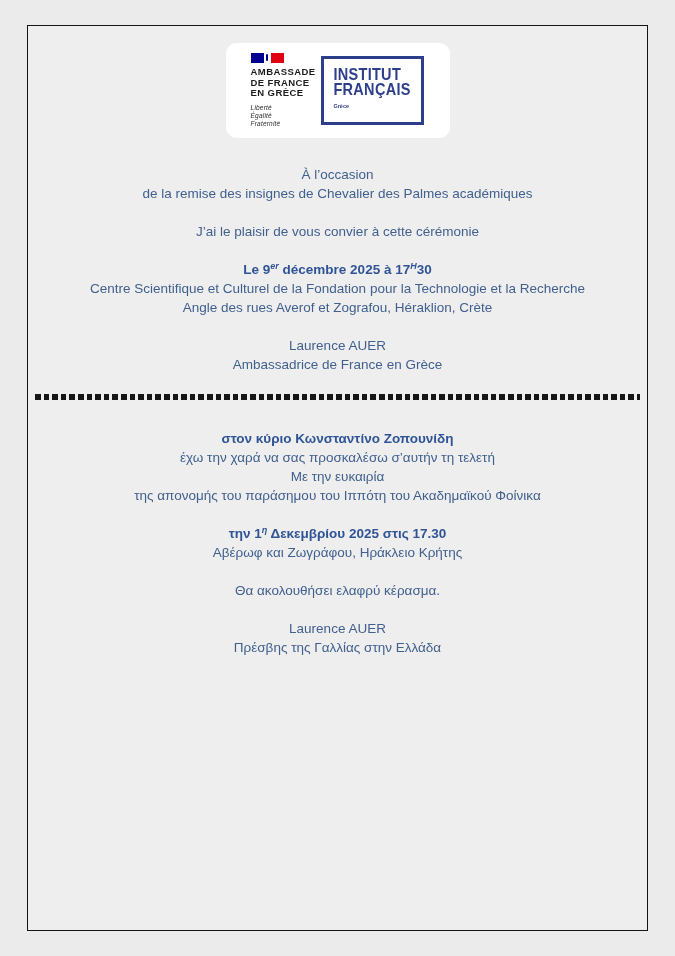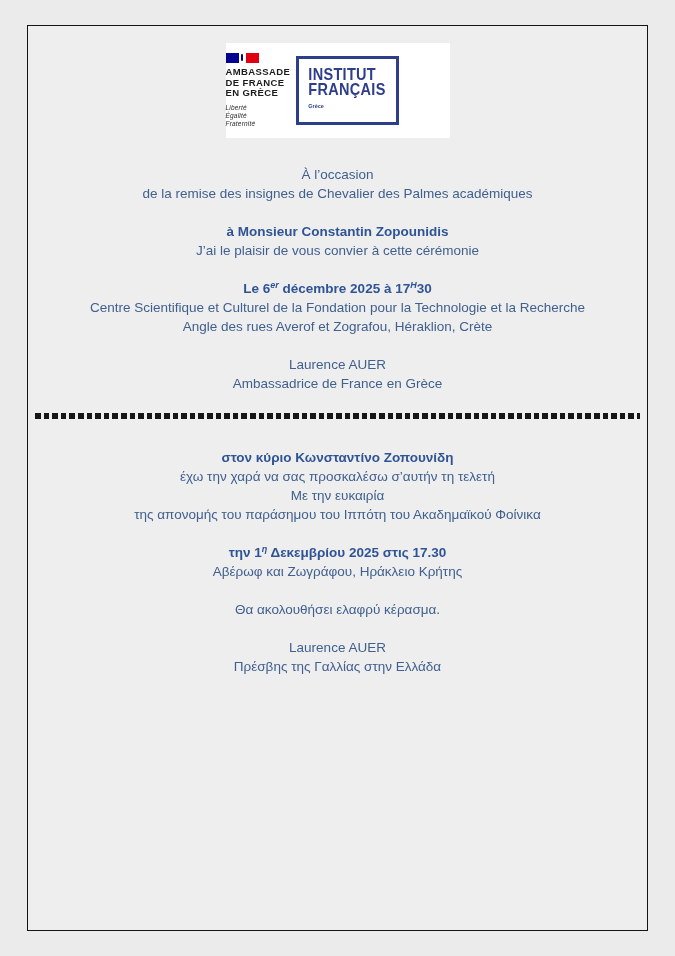--- a/index.html
+++ b/index.html
@@ -15,21 +15,22 @@
     width:621px; height:906px;
     background:#eeeeee;
     border:1.5px solid #141414;
     text-align:center;
   }
   
   .logo-box {
     width:224px; height:95px;
     background:#ffffff;
     margin:17px auto 0 auto;
-    display:flex; align-items:center; 
+    display:flex; align-items:center; justify-content:center;
+    border-radius:11px;
   }
   .embassy { text-align:left; }
   .flag { display:flex; height:10px; margin-bottom:4px; align-items:stretch; }
   .flag .b { width:13px; background:#000091; }
   .flag .w { width:7px; background:#ffffff; position:relative; }
   .flag .w::after { content:""; position:absolute; left:2px; top:1px; width:2px; height:7px; background:#000091; border-radius:1px; }
   .flag .r { width:13px; background:#e1000f; }
   .embassy-name { font-weight:bold; font-size:9.5px; line-height:10.5px; letter-spacing:.4px; color:#1c1c1c; }
   .embassy-motto { font-style:italic; font-size:6.5px; line-height:8px; color:#2b2b2b; margin-top:5px; letter-spacing:.2px; }
   .institut {
@@ -88,25 +89,24 @@
   </div>
 
   <div class="content">
 
     <div>
       <div class="stanza first">
         <div class="line">À l’occasion</div>
         <div class="line">de la remise des insignes de Chevalier des Palmes académiques</div>
       </div>
       <div class="stanza">
-        <div class="line bold">à Monsieur Constantin Zopounidis</div>
         <div class="line">J’ai le plaisir de vous convier à cette cérémonie</div>
       </div>
       <div class="stanza">
-        <div class="line bold"><span>Le 6</span><sup>er</sup><span> décembre 2025 à 17</span><sup>H</sup><span>30</span></div>
+        <div class="line bold"><span>Le 9</span><sup>er</sup><span> décembre 2025 à 17</span><sup>H</sup><span>30</span></div>
         <div class="line">Centre Scientifique et Culturel de la Fondation pour la Technologie et la Recherche</div>
         <div class="line">Angle des rues Averof et Zografou, Héraklion, Crète</div>
       </div>
       <div class="stanza">
         <div class="line">Laurence AUER</div>
         <div class="line">Ambassadrice de France en Grèce</div>
       </div>
     </div>
 
     <div class="dash-sep"></div>

